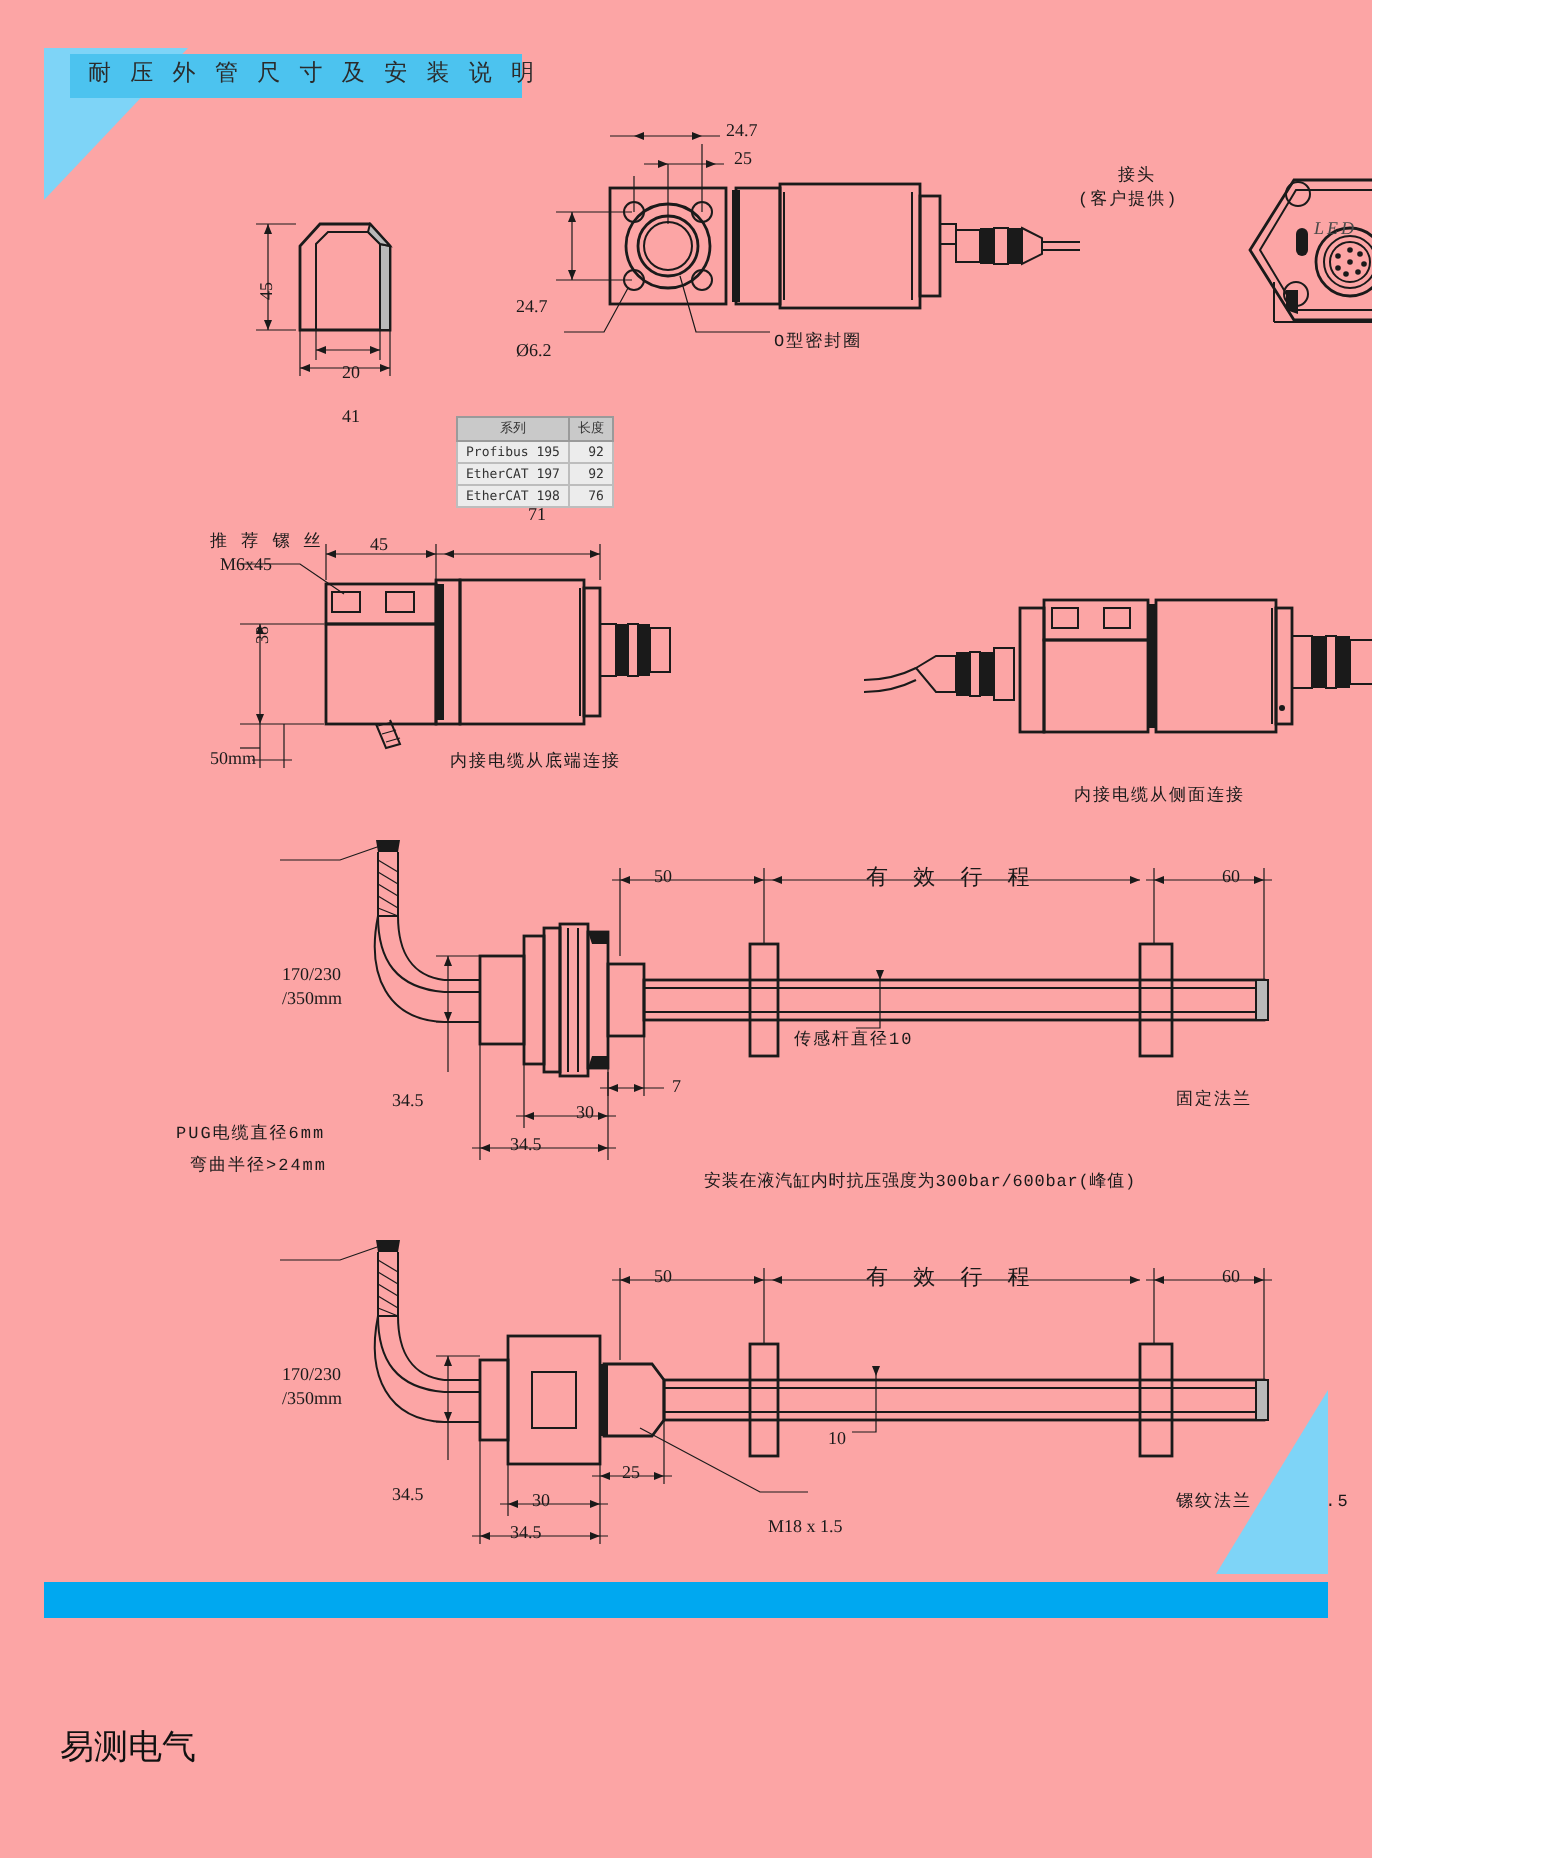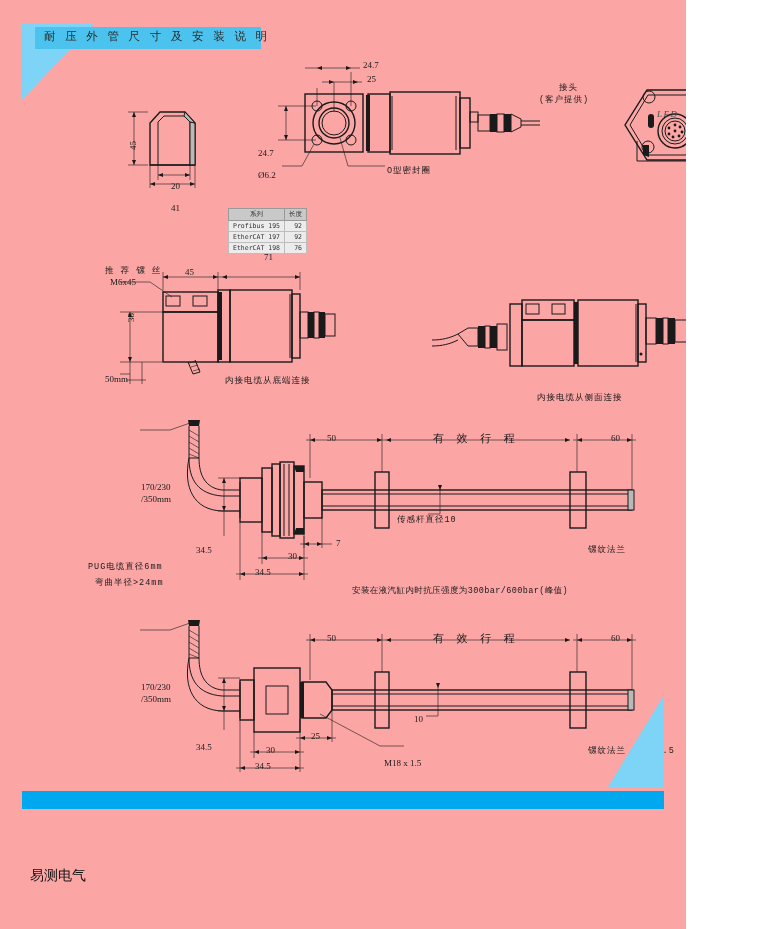--- a/index.html
+++ b/index.html
@@ -61,21 +61,21 @@
     right: 22px;
     bottom: 120px;
     height: 18px;
     background: #00a8f0;
   }
   .brand {
     position: absolute;
     left: 30px;
     bottom: 44px;
     font-family: "DejaVu Sans", sans-serif;
-    font-size: 14px;
+    font-size: 17px;
     color: #111;
   }
   
   .lbl {
     position: absolute;
     font-family: "Liberation Serif", serif;
     font-size: 9px;
     color: #1a1a1a;
     white-space: nowrap;
   }
@@ -454,21 +454,21 @@
   <div class="lbl" style="left:141px; top:482px;">170/230</div>
   <div class="lbl" style="left:141px; top:494px;">/350mm</div>
   <div class="lbl" style="left:196px; top:545px;">34.5</div>
   <div class="lbl" style="left:288px; top:551px;">30</div>
   <div class="lbl" style="left:255px; top:567px;">34.5</div>
   <div class="lbl" style="left:336px; top:538px;">7</div>
   <div class="lbl" style="left:327px; top:433px;">50</div>
   <div class="lbl-cn-lg" style="left:433px; top:431px;">有 效 行 程</div>
   <div class="lbl" style="left:611px; top:433px;">60</div>
   <div class="lbl-cn" style="left:397px; top:514px;">传感杆直径10</div>
-  <div class="lbl-cn" style="left:588px; top:544px;">镙纹法兰</div>
+  <div class="lbl-cn" style="left:588px; top:544px;">固定法兰</div>
   <div class="lbl-cn" style="left:88px; top:561px;">PUG电缆直径6mm</div>
   <div class="lbl-cn" style="left:95px; top:577px;">弯曲半径&gt;24mm</div>
   <div class="lbl-cn" style="left:352px; top:585px; letter-spacing:0.4px;">安装在液汽缸内时抗压强度为300bar/600bar(峰值)</div>
 
   <svg style="left:180px; top:618px;" width="490" height="150">
 
     <path class="fillblack" d="M8,2 L20,2 L19,8 L9,8 Z"></path>
     <path class="s" d="M9,8 L9,40 L19,40 L19,8"></path>
     <line class="thin" x1="9" y1="12" x2="19" y2="18"></line>
     <line class="thin" x1="9" y1="18" x2="19" y2="24"></line>

